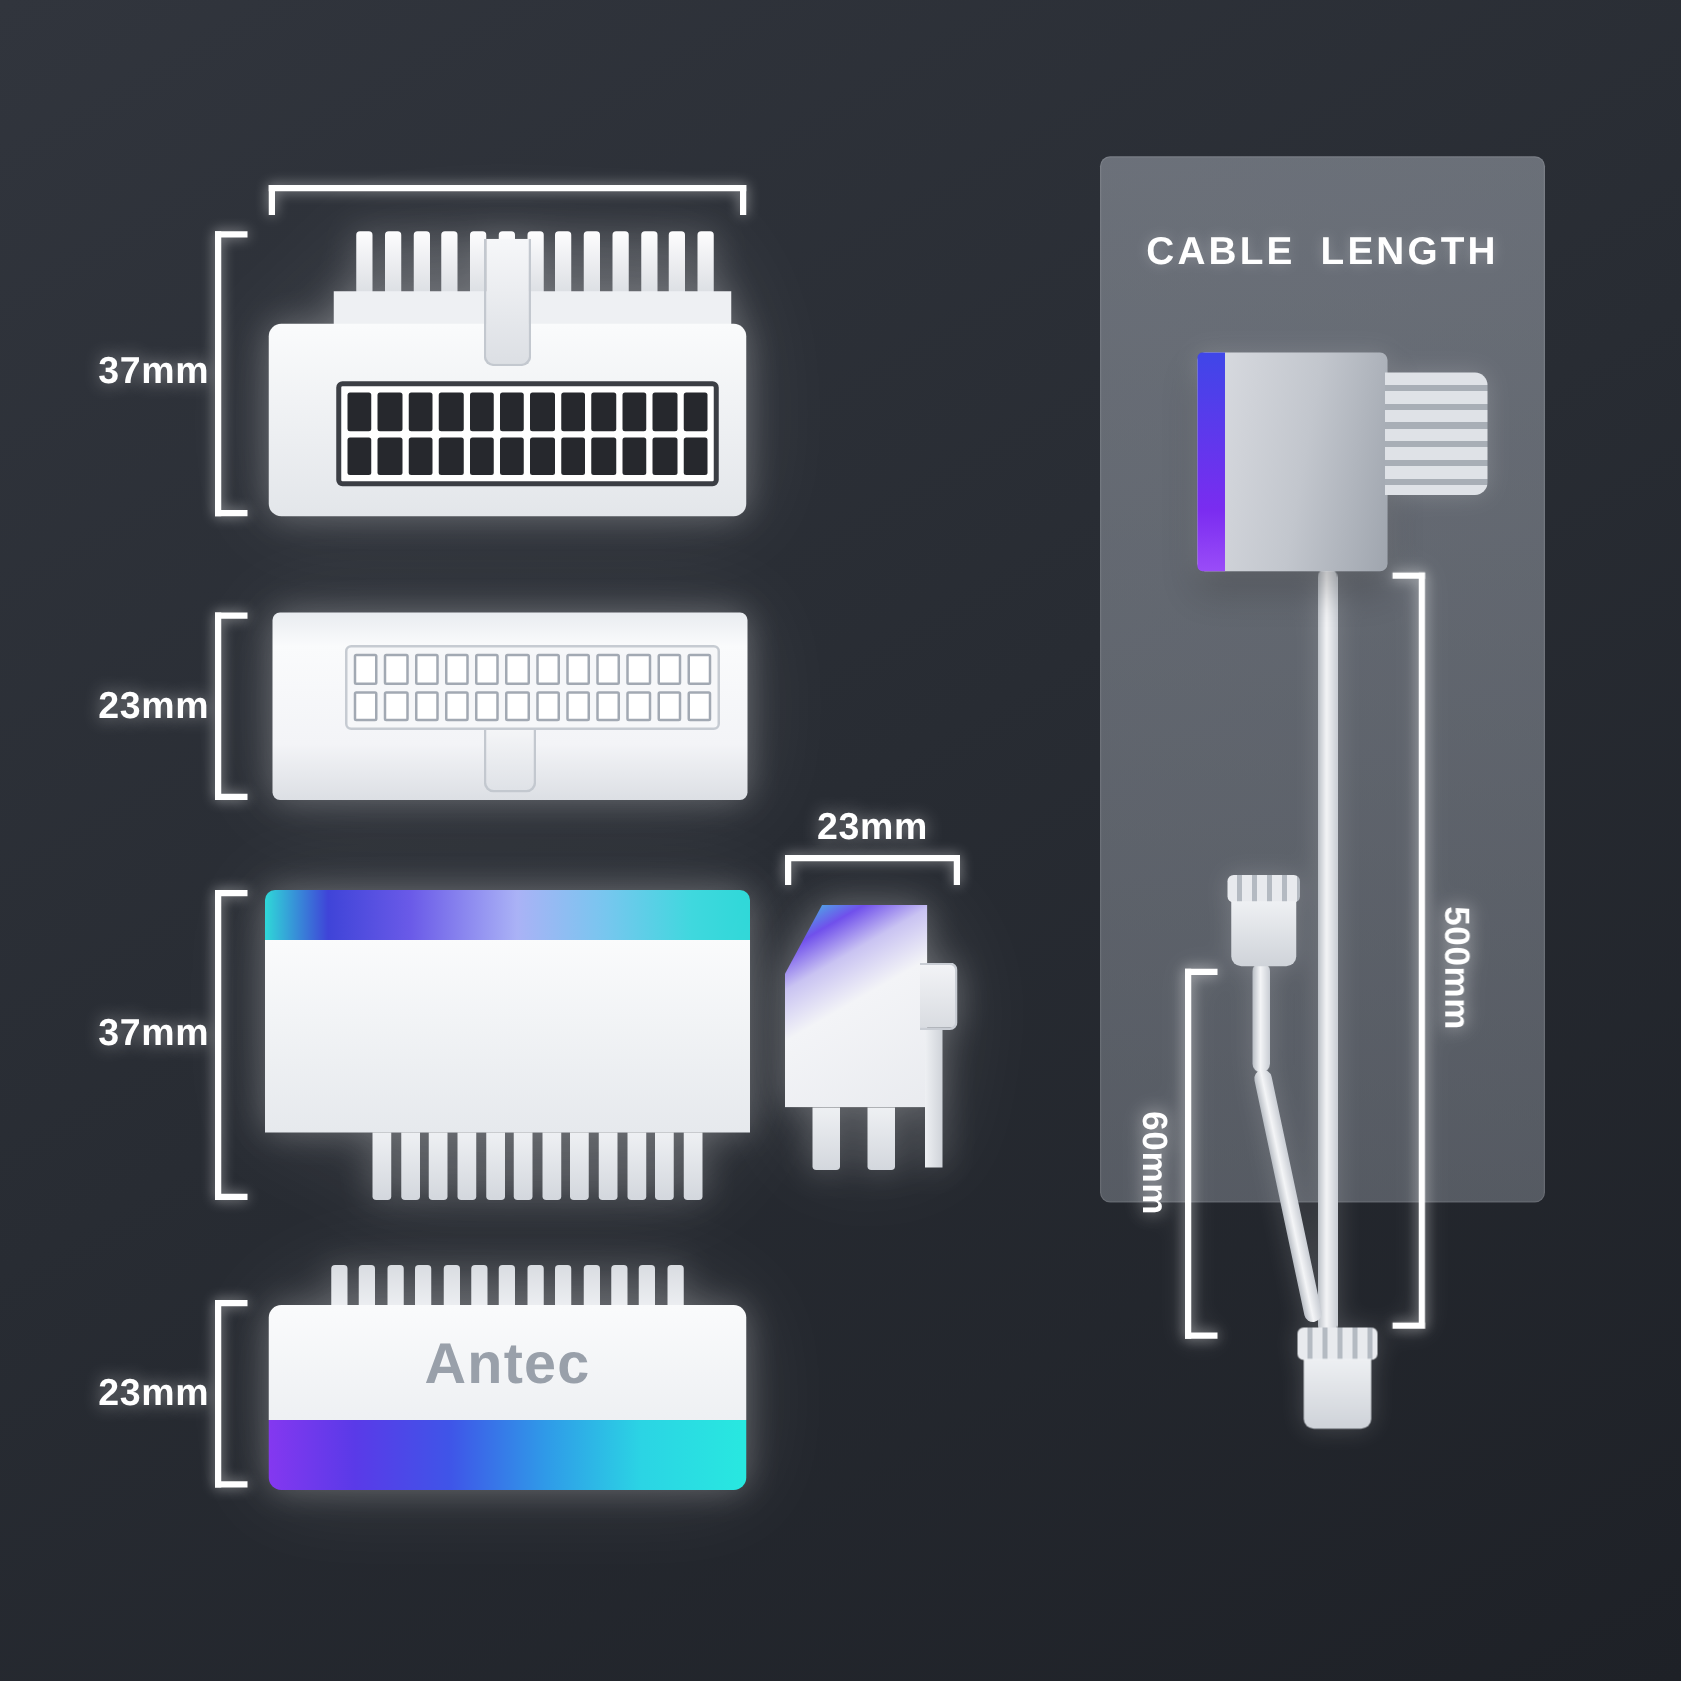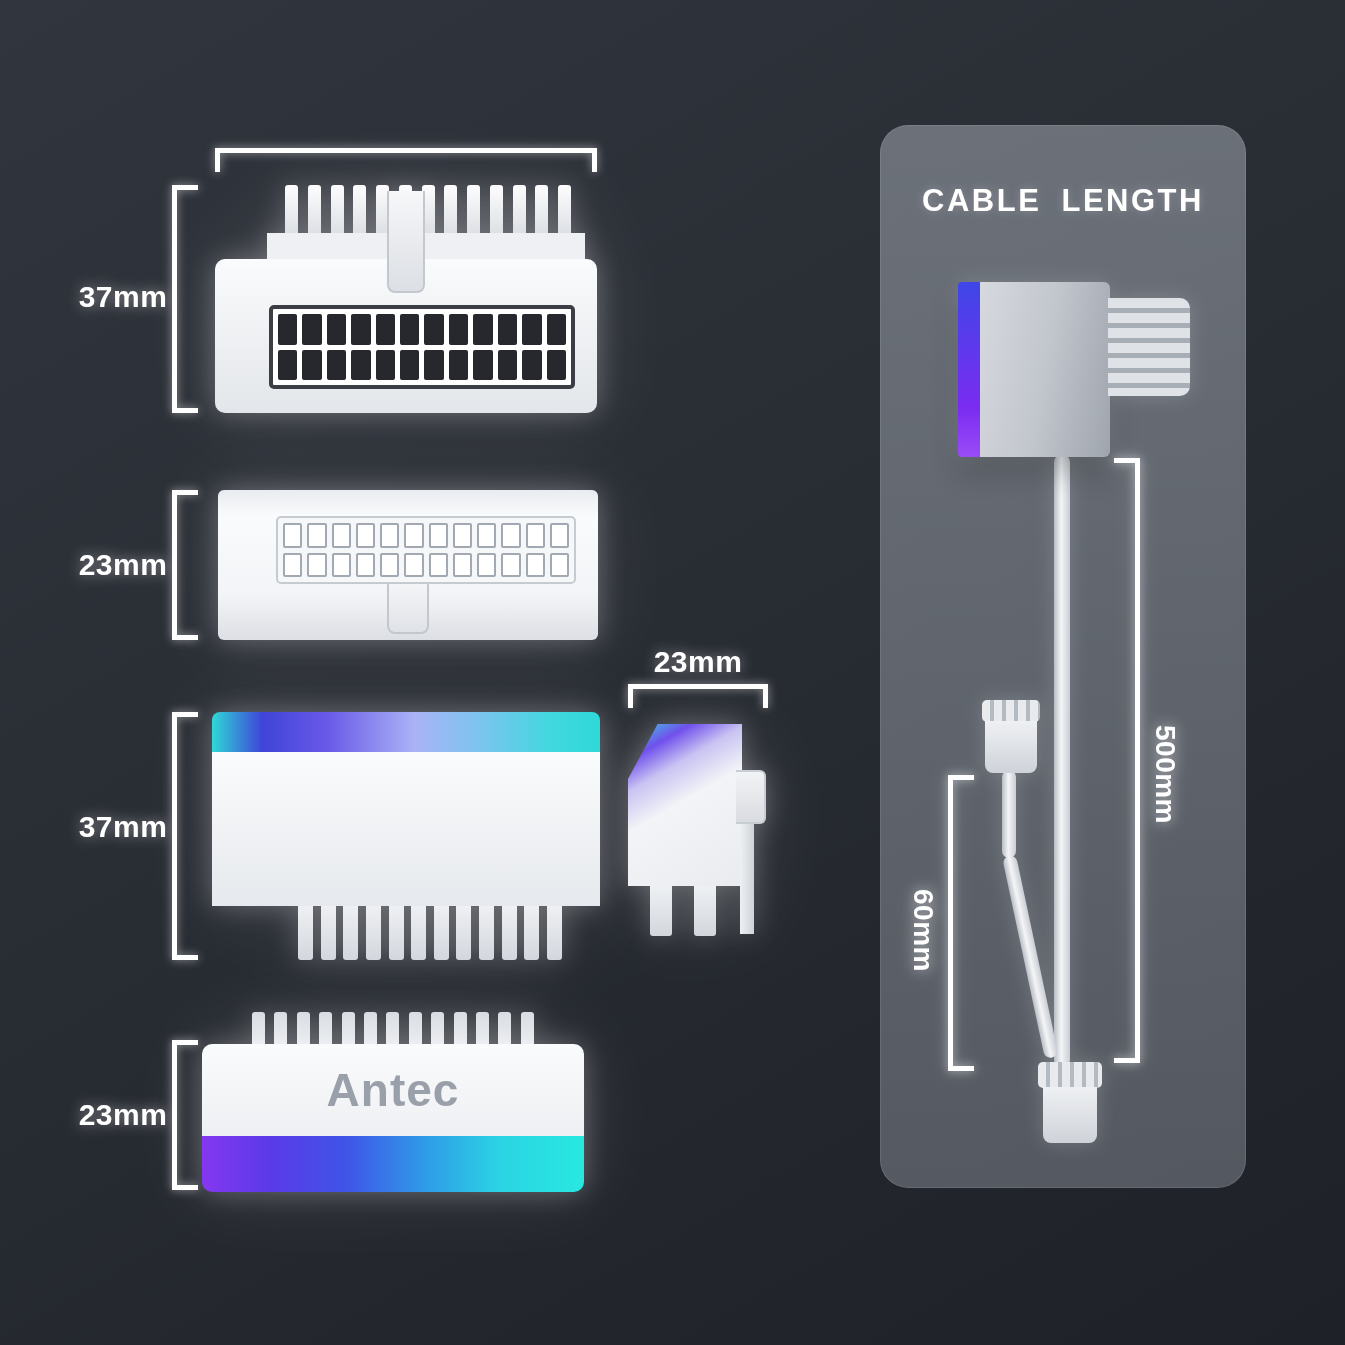--- a/index.html
+++ b/index.html
@@ -58,33 +58,33 @@
   .sv{left:628px;top:712px;width:150px;height:232px;}
   .sv .body{position:absolute;left:0;top:12px;width:114px;height:162px;
     clip-path:polygon(0 34%,26% 0,100% 0,100% 100%,0 100%);
     background:linear-gradient(150deg,#38dce0 0%,#7050ec 16%,#c9c3f2 30%,#f3f4f7 48%,#e9ebef 100%);}
   .sv .tab{position:absolute;left:108px;top:58px;width:28px;height:50px;
     background:linear-gradient(180deg,#f2f3f6,#d9dce1);border:2px solid #c9cdd4;border-left:none;border-radius:0 6px 6px 0;}
   .sv .fin{position:absolute;left:112px;top:112px;width:14px;height:110px;background:linear-gradient(90deg,#eef0f3,#cfd3d9);}
   .sv .teeth{position:absolute;left:22px;top:174px;width:66px;height:50px;display:flex;justify-content:space-between;}
   .sv .teeth i{width:22px;background:linear-gradient(180deg,#eef0f3,#d3d7dd);border-radius:0 0 3px 3px;}
 
-  .v4{left:202px;top:1012px;width:382px;height:180px;}
+  .v4{left:215px;top:1012px;width:382px;height:180px;}
   .v4 .teeth{position:absolute;left:50px;top:0;width:282px;height:36px;display:flex;justify-content:space-between;}
   .v4 .teeth i{width:13px;background:linear-gradient(180deg,#d9dce1,#eef0f3);border-radius:3px 3px 0 0;}
   .v4 .body{position:absolute;left:0;top:32px;width:100%;height:92px;border-radius:10px 10px 0 0;
     background:linear-gradient(180deg,#fafbfc,#eef0f3);display:flex;align-items:center;justify-content:center;}
   .v4 .logo{font-size:46px;font-weight:700;color:#99a0aa;letter-spacing:1px;}
   .v4 .rgb{position:absolute;left:0;top:124px;width:100%;height:56px;border-radius:0 0 10px 10px;
     background:linear-gradient(90deg,#8438f0 0%,#5a3ae8 18%,#3f55e8 38%,#2f9ae8 58%,#2bd4e4 78%,#28e8e0 100%);}
 
   
-  .panel{position:absolute;left:880px;top:125px;width:356px;height:1063px;border-radius:28px;
+  .panel{position:absolute;left:880px;top:125px;width:356px;height:837px;border-radius:8px;
     background:linear-gradient(180deg,rgba(196,203,214,.42),rgba(176,183,194,.36));
-    box-shadow:inset 0 0 0 1px rgba(255,255,255,.10);padding-left:10px;}
+    box-shadow:inset 0 0 0 1px rgba(255,255,255,.10);}
   .panel .title{position:absolute;left:0;top:58px;width:100%;text-align:center;color:#fff;
     font-size:31px;font-weight:700;letter-spacing:2.5px;word-spacing:9px;text-shadow:0 0 10px rgba(255,255,255,.25);}
   .fig{position:absolute;inset:0;filter:drop-shadow(0 0 10px rgba(255,255,255,.18));}
   .fig>div{position:absolute;}
   .cable{background:linear-gradient(90deg,#b9bec5,#f4f5f7 45%,#c9cdd4);border-radius:7px;}
   .cap-ribs{background:repeating-linear-gradient(90deg,#e8eaee 0 8px,#b4bac2 8px 12px);border-radius:5px;}
   .ribs-h{background:repeating-linear-gradient(180deg,#dfe2e7 0 10px,#a8aeb6 10px 15px);border-radius:0 10px 10px 0;}
   .conn-body{background:linear-gradient(180deg,#eef0f3,#cfd3d9);border-radius:0 0 8px 8px;}
   .adp-body{left:78px;top:157px;width:152px;height:175px;border-radius:6px;
     background:linear-gradient(100deg,#dcdee3 0%,#c2c6cd 55%,#9fa5ae 100%);box-shadow:0 16px 28px rgba(0,0,0,.22);}

